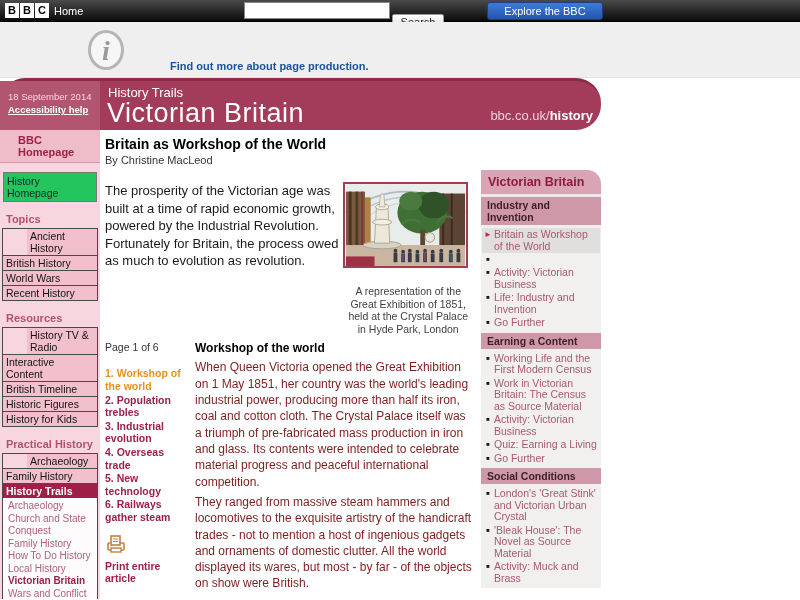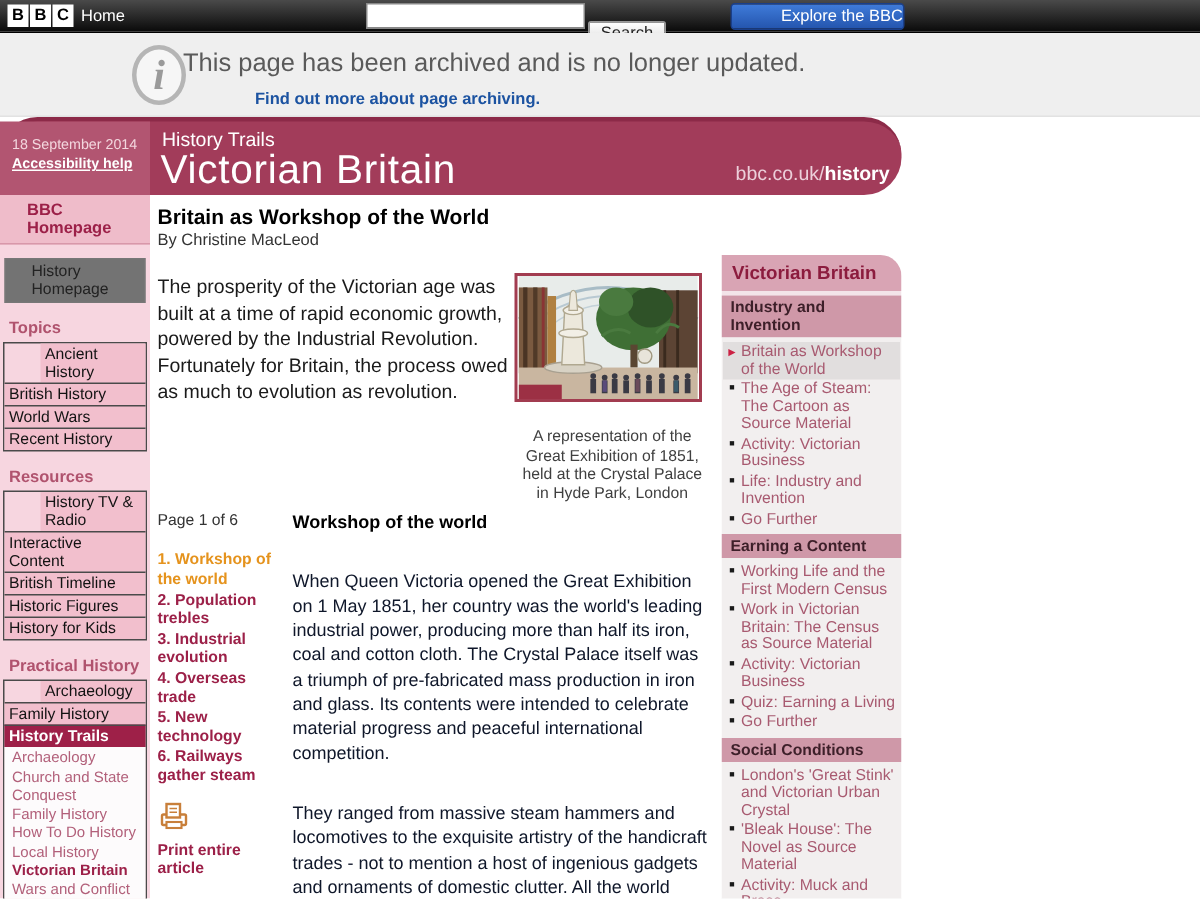--- a/index.html
+++ b/index.html
@@ -10,21 +10,21 @@
   
   .topbar { position:relative; height:22px; background:linear-gradient(#4a4a4a,#0a0a0a); border-bottom:1px solid #000; }
   .logo { position:absolute; left:5px; top:3px; display:flex; }
   .logo span { display:inline-block; width:14px; height:15px; margin-right:1px; background:#fff; color:#000;
                font-weight:bold; font-size:11px; line-height:15px; text-align:center; }
   .home-link { position:absolute; left:54px; top:5px; color:#fff; font-size:11px; text-decoration:none; }
   .search-input { position:absolute; left:244px; top:2px; width:146px; height:17px; border:1px solid #888; background:#fff; font-size:11px; padding:0 3px; }
   .search-btn { position:absolute; left:392px; top:2px; width:52px; height:17px; background:linear-gradient(#ffffff,#d8d8d8);
                 border:1px solid #999; border-radius:2px; font-size:11px; color:#222; text-align:center; line-height:15px; cursor:pointer;margin-top:12px; }
   .explore-btn { position:absolute; left:487px; top:2px; width:116px; height:18px; background:linear-gradient(#3f7bd9,#2455ae);
-                 border:1px solid #1a3f8a; border-radius:3px; color:#fff; font-size:11px; text-align:right; line-height:16px; cursor:pointer; }
+                 border:1px solid #1a3f8a; border-radius:3px; color:#fff; font-size:11px; text-align:center; line-height:16px; cursor:pointer; }
 
   
   .archive { position:relative; height:56px; background:#efefef; border-bottom:1px solid #e2e2e2; }
   .info-icon { position:absolute; left:88px; top:8px; width:36px; height:40px; border:3px solid #b5b5b5; border-radius:50%;
                color:#9a9a9a; font-family:"Liberation Serif", serif; font-style:italic; font-weight:bold;
                font-size:28px; text-align:center; line-height:36px; background:#f6f6f6; }
   .archive-msg { position:absolute; left:122px; top:10px; font-size:17px; color:#5a5a5a; }
   .archive-link { position:absolute; left:170px; top:38px; font-size:11px; font-weight:bold; color:#1c53a1; text-decoration:none; cursor:pointer; }
 
   
@@ -39,21 +39,21 @@
 
   
   .cols { display:flex; height:469px; overflow:hidden; }
   .sidebar { width:100px; background:#f7d6e0; font-size:10.5px; flex:none; }
   .main { width:381px; background:#fff; padding:6px 8px 0 5px; flex:none; position:relative; }
   .related { width:120px; flex:none; background:#fff; }
   .spacer { flex:1; background:#fff; }
 
   
   .sb-home { background:#efbcca; border-bottom:1px solid #d898aa; padding:4px 18px; font-weight:bold; color:#9c2048; font-size:11px; cursor:pointer; }
-  .sb-histhome { margin:9px 3px 0 3px; background:#737373; border:1px solid #777; padding:2px 17px; color:#222; cursor:pointer; }
+  .sb-histhome { margin:9px 3px 0 3px; background:#22c55e; border:1px solid #777; padding:2px 3px; color:#222; cursor:pointer; }
   .sb-title { margin:11px 0 3px 6px; font-weight:bold; color:#b0536e; font-size:11px; }
   .sb-box { margin:0 2px 0 2px; border:1px solid #4a4a4a; }
   .sb-box .sb-item { background:#f2bfcd; border-top:1px solid #4a4a4a; padding:1px 3px; color:#131313; cursor:pointer; }
   .sb-box .sb-item:first-child { border-top:none;margin-left:24px; }
   .sb-item.active { background:#9e2048; color:#fff; font-weight:bold; }
   .sb-sub { background:#fdfbfc; padding:2px 0 2px 5px; }
   .sb-sub .sb-subitem { color:#b2607a; line-height:10.5px; padding:1px 0; cursor:pointer; font-size:10px; }
   .sb-sub .sb-subitem.bold { color:#9c2048; font-weight:bold; }
 
   
@@ -67,21 +67,21 @@
   .content-row { display:flex; margin-top:6px; }
   .pagecol { width:85px; flex:none; }
   .page-ind { font-size:10.5px; color:#333; }
   .pagelist { margin-top:14px; }
   .pagelist .pl-item { font-size:10.5px; font-weight:bold; color:#9c2048; line-height:1.2; margin-bottom:1px; cursor:pointer; }
   .pagelist .pl-item.current { color:#e5931d; }
   .print-icon { margin-top:10px; cursor:pointer; }
   .print-label { font-size:10.5px; font-weight:bold; color:#9c2048; margin-top:2px; cursor:pointer; }
   .artcol { flex:1; padding-left:5px; }
   .art-heading { font-size:12px; font-weight:bold; color:#000; }
-  .artcol p { font-size:12px; line-height:1.36; color:#0f172a; margin-top:24px; }
+  .artcol p { font-size:12px; line-height:1.36; color:#7f1d1d; margin-top:4px; }
 
   
   .rel-wrap { margin-top:40px; }
   .rel-title { background:#d9a4b4; border-top-right-radius:14px; padding:5px 7px; font-size:12.5px; font-weight:bold; color:#8c1c3e; }
   .rel-gap { height:3px; background:#f3e4e9; }
   .rel-header { background:#cf98a8; padding:2px 6px; font-size:10.5px; font-weight:bold; color:#3d1f29; line-height:1.15; }
   .rel-list { background:#f2efef; padding:3px 1px 3px 1px; }
   .rel-item { display:flex; padding:1px 0; cursor:pointer; }
   .rel-item .bullet { flex:none; width:12px; text-align:center; font-size:6px; color:#1a1a1a; line-height:11px; }
   .rel-item .bullet::before { content:"■"; }
@@ -102,22 +102,21 @@
       <span>C</span>
     </div>
     <a class="home-link">Home</a>
     <input class="search-input" value="" style="">
     <div class="search-btn">Search</div>
     <div class="explore-btn">Explore the BBC</div>
   </header>
 
   <section class="archive">
     <div class="info-icon">i</div>
-    <div class="archive-msg">This page has been archived and is no longer updated.</div>
-    <a class="archive-link">Find out more about page archiving.</a>
+    <a class="archive-link">Find out more about page production.</a>
   </section>
 
   <section class="banner">
     <div class="banner-left">
       <div class="banner-date">18 September 2014</div>
       <a class="banner-access">Accessibility help</a>
     </div>
     <div class="banner-section">History Trails</div>
     <div class="banner-title">Victorian Britain</div>
     <div class="banner-site"><span>bbc.co.uk/</span><b>history</b></div>
@@ -270,21 +269,20 @@
         <div class="rel-gap"></div>
 
         <div class="rel-header">Industry and Invention</div>
         <div class="rel-list">
           <div class="rel-item current">
               <span class="bullet"></span>
               <span class="rel-label">Britain as Workshop of the World</span>
             </div>
             <div class="rel-item">
               <span class="bullet"></span>
-              <span class="rel-label">The Age of Steam: The Cartoon as Source Material</span>
             </div>
             <div class="rel-item">
               <span class="bullet"></span>
               <span class="rel-label">Activity: Victorian Business</span>
             </div>
             <div class="rel-item">
               <span class="bullet"></span>
               <span class="rel-label">Life: Industry and Invention</span>
             </div>
             <div class="rel-item">

